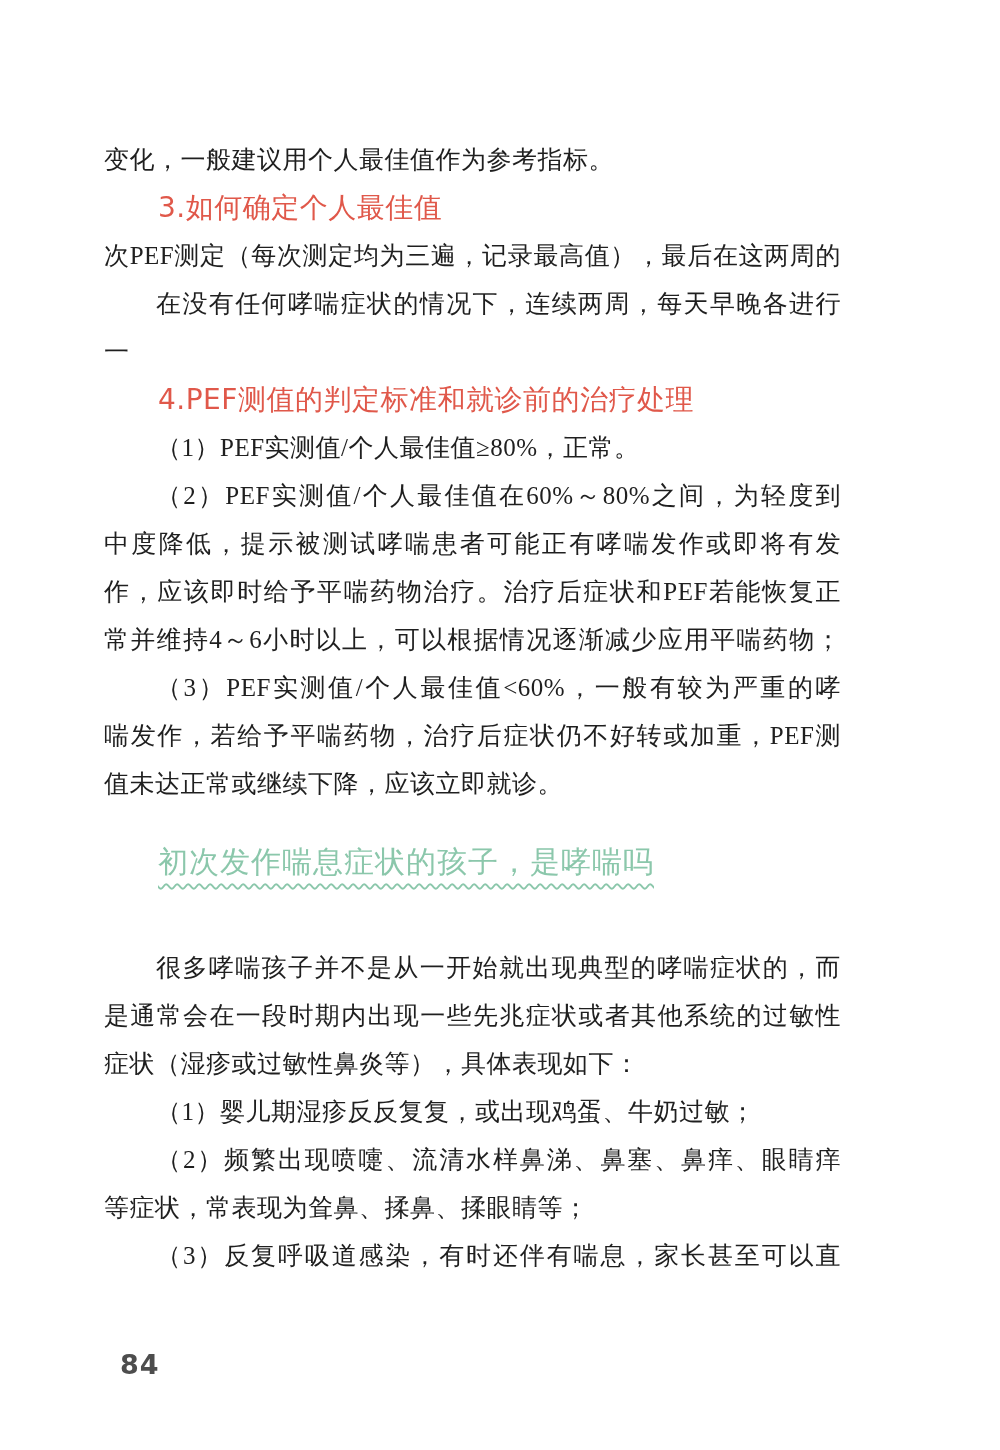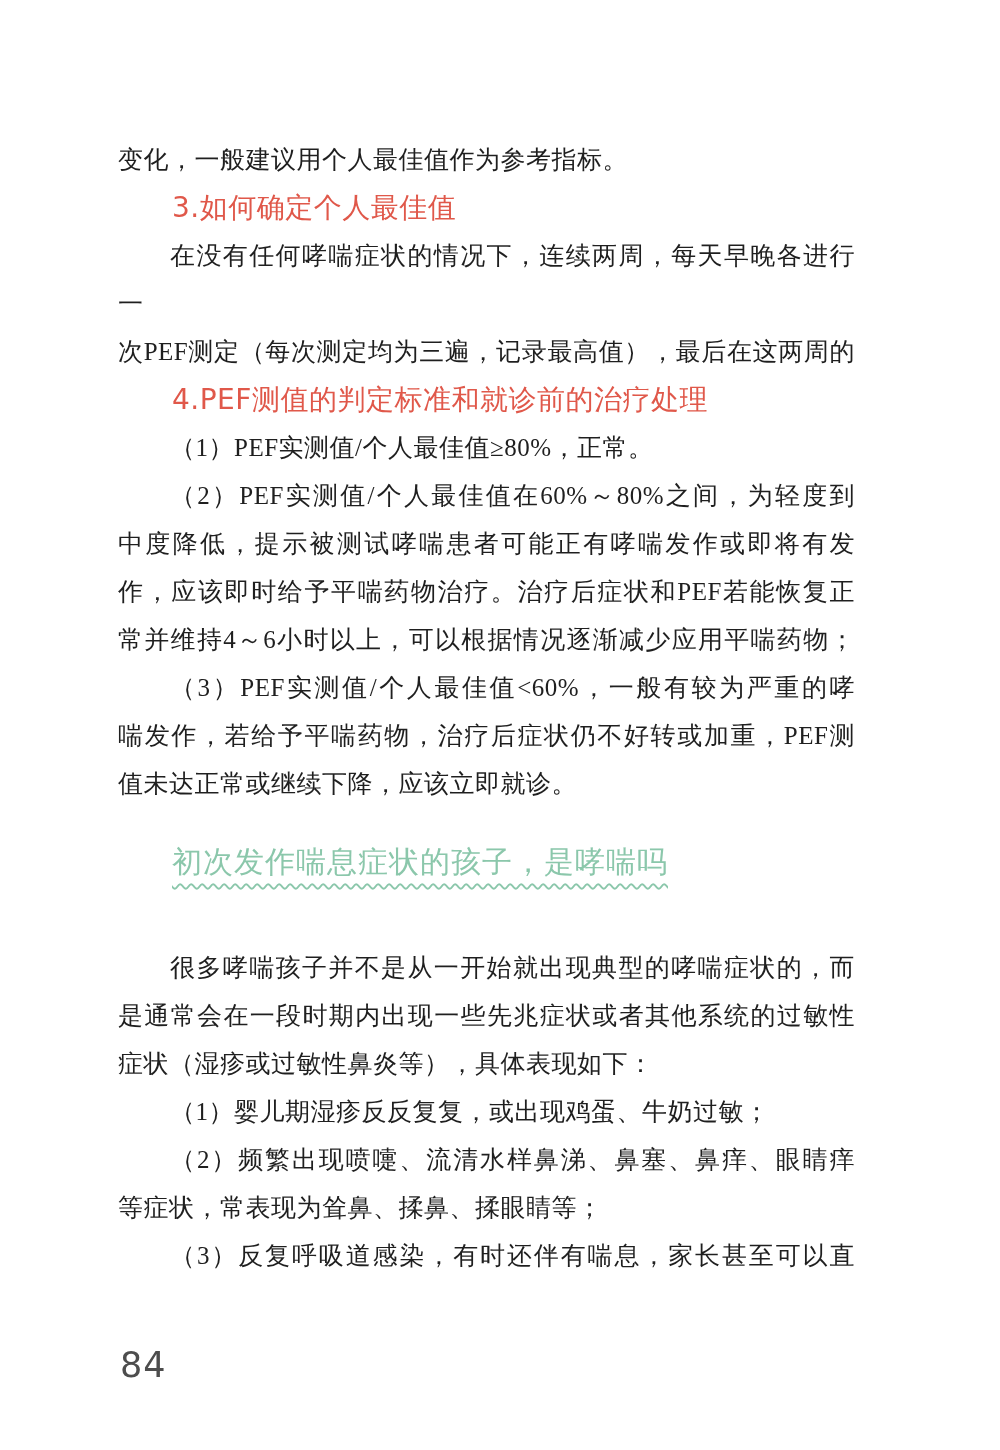--- a/index.html
+++ b/index.html
@@ -15,21 +15,21 @@
   }
   .page {
     position: relative;
     width: 1000px;
     height: 1450px;
     background: var(--bg, #ffffff);
     overflow: hidden;
   }
   .text-block {
     position: absolute;
-    left: 118px;
+    left: 104px;
     top: 136px;
     width: 737px;
   }
   .line {
     margin: 0;
     font-size: 25px;
     line-height: 48px;
     color: var(--body-text, #1f1f1f);
     letter-spacing: 0.5px;
   }
@@ -64,35 +64,36 @@
     text-decoration-style: wavy;
     text-decoration-color: var(--section-accent, #8bc7ab);
     text-decoration-thickness: 1.5px;
     text-underline-offset: 11px;
   }
   .page-number {
     position: absolute;
     left: 120px;
     top: 1350px;
     font-family: "DejaVu Sans", "Liberation Sans", sans-serif;
-    font-size: 35px;
+    font-size: 27px;
     line-height: 30px;
     color: var(--page-number, #4d4d4d);
     letter-spacing: 1px;
+    font-weight: bold;
   }
 </style>
 </head>
 <body>
 
 <div class="page">
   <main class="text-block" id="content">
       <p class="line">变化，一般建议用个人最佳值作为参考指标。</p>
       <p class="subheading">3.如何确定个人最佳值</p>
+      <p class="line stretch">次PEF测定（每次测定均为三遍，记录最高值），最后在这两周的</p>
       <p class="line stretch indent">在没有任何哮喘症状的情况下，连续两周，每天早晚各进行一</p>
-      <p class="line stretch">次PEF测定（每次测定均为三遍，记录最高值），最后在这两周的</p>
       <p class="subheading">4.PEF测值的判定标准和就诊前的治疗处理</p>
       <p class="line indent">（1）PEF实测值/个人最佳值≥80%，正常。</p>
       <p class="line stretch indent">（2）PEF实测值/个人最佳值在60%～80%之间，为轻度到</p>
       <p class="line stretch">中度降低，提示被测试哮喘患者可能正有哮喘发作或即将有发</p>
       <p class="line stretch">作，应该即时给予平喘药物治疗。治疗后症状和PEF若能恢复正</p>
       <p class="line stretch">常并维持4～6小时以上，可以根据情况逐渐减少应用平喘药物；</p>
       <p class="line stretch indent">（3）PEF实测值/个人最佳值&lt;60%，一般有较为严重的哮</p>
       <p class="line stretch">喘发作，若给予平喘药物，治疗后症状仍不好转或加重，PEF测</p>
       <p class="line">值未达正常或继续下降，应该立即就诊。</p>
       <h2 class="section-title"><span class="wavy">初次发作喘息症状的孩子，是哮喘吗</span></h2>

